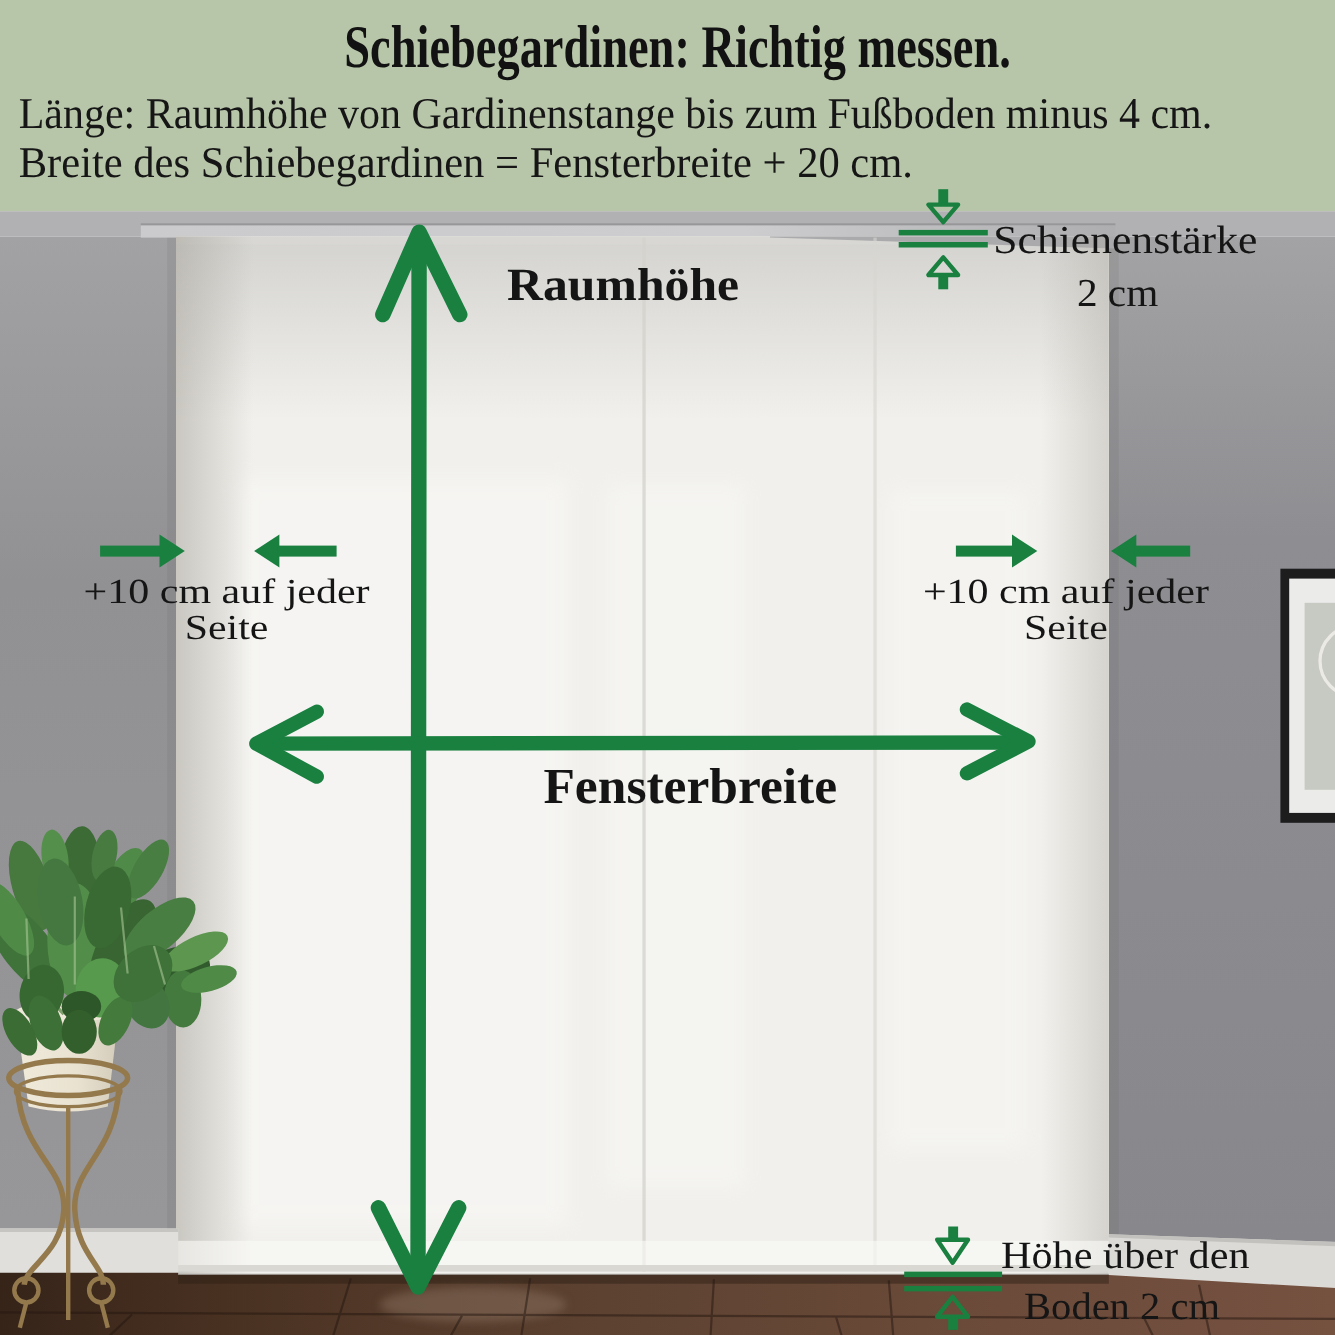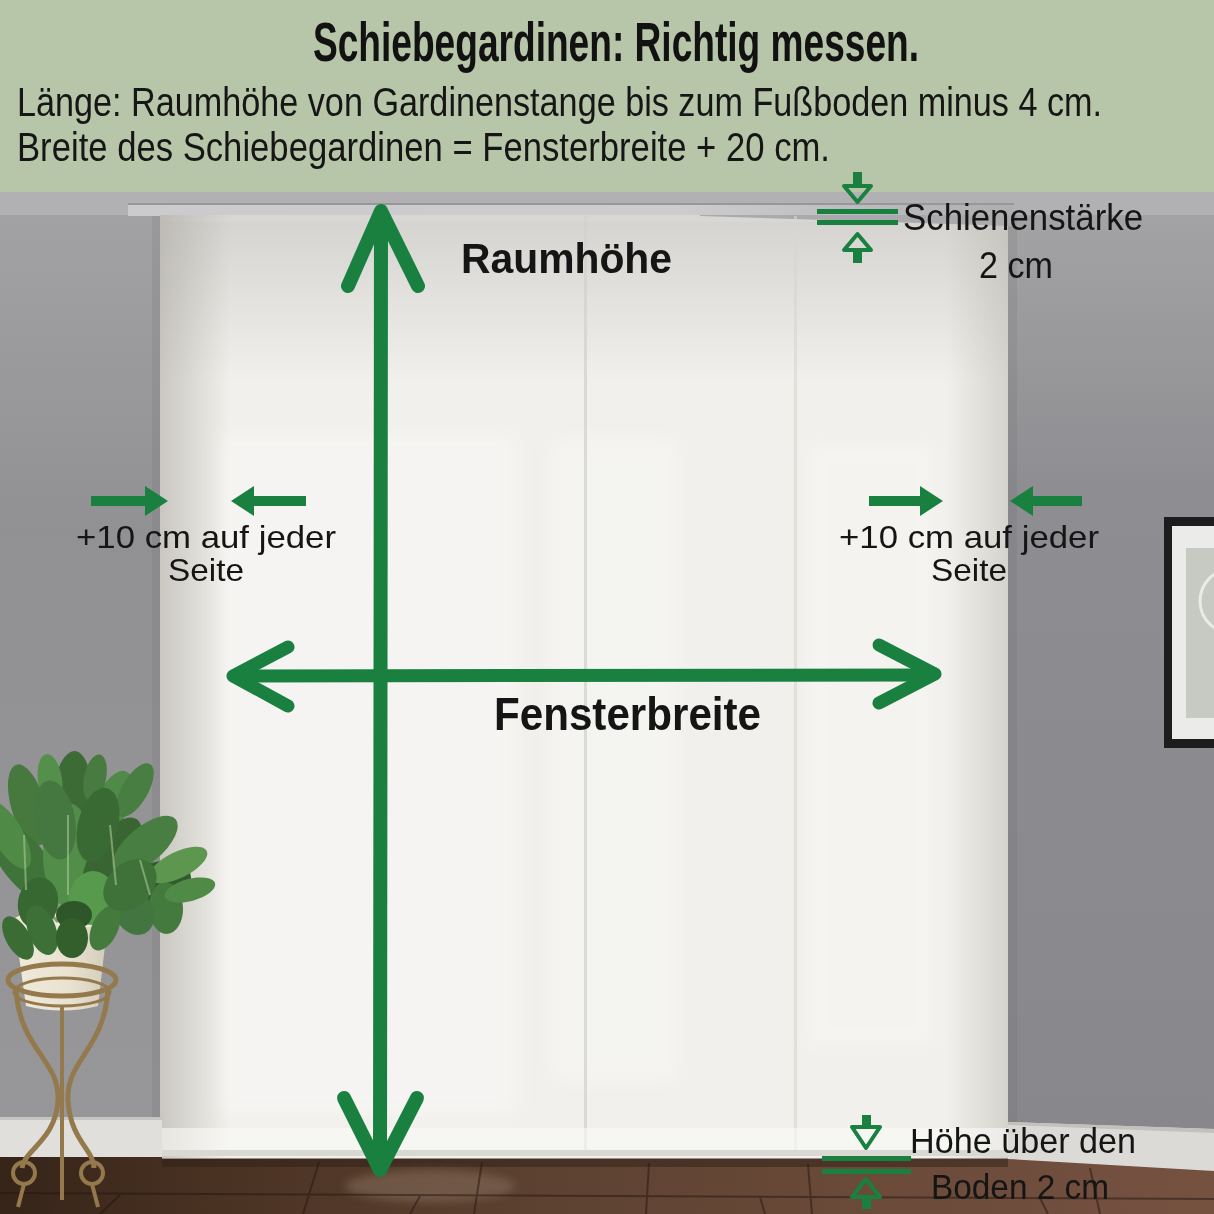--- a/index.html
+++ b/index.html
@@ -1,16 +1,16 @@
 <!DOCTYPE html>
 <html><head>
 <meta charset="utf-8">
 <style>
 html,body{margin:0;padding:0;background:#fff}
-#stage{position:relative;width:1214px;height:1214px;overflow:hidden;font-family:Liberation Sans, sans-serif}
+#stage{position:relative;width:1214px;height:1214px;overflow:hidden;font-family:Liberation Serif, serif}
 svg{display:block}
 </style>
 </head>
 <body>
 <div id="stage">
 <svg width="1214" height="1214" viewBox="0 0 1214 1214" xmlns="http://www.w3.org/2000/svg">
 <defs>
 <linearGradient id="wallL" x1="0" y1="0" x2="0" y2="1">
 <stop offset="0" stop-color="#a2a2a4"></stop>
           <stop offset="0.35" stop-color="#919194"></stop>

